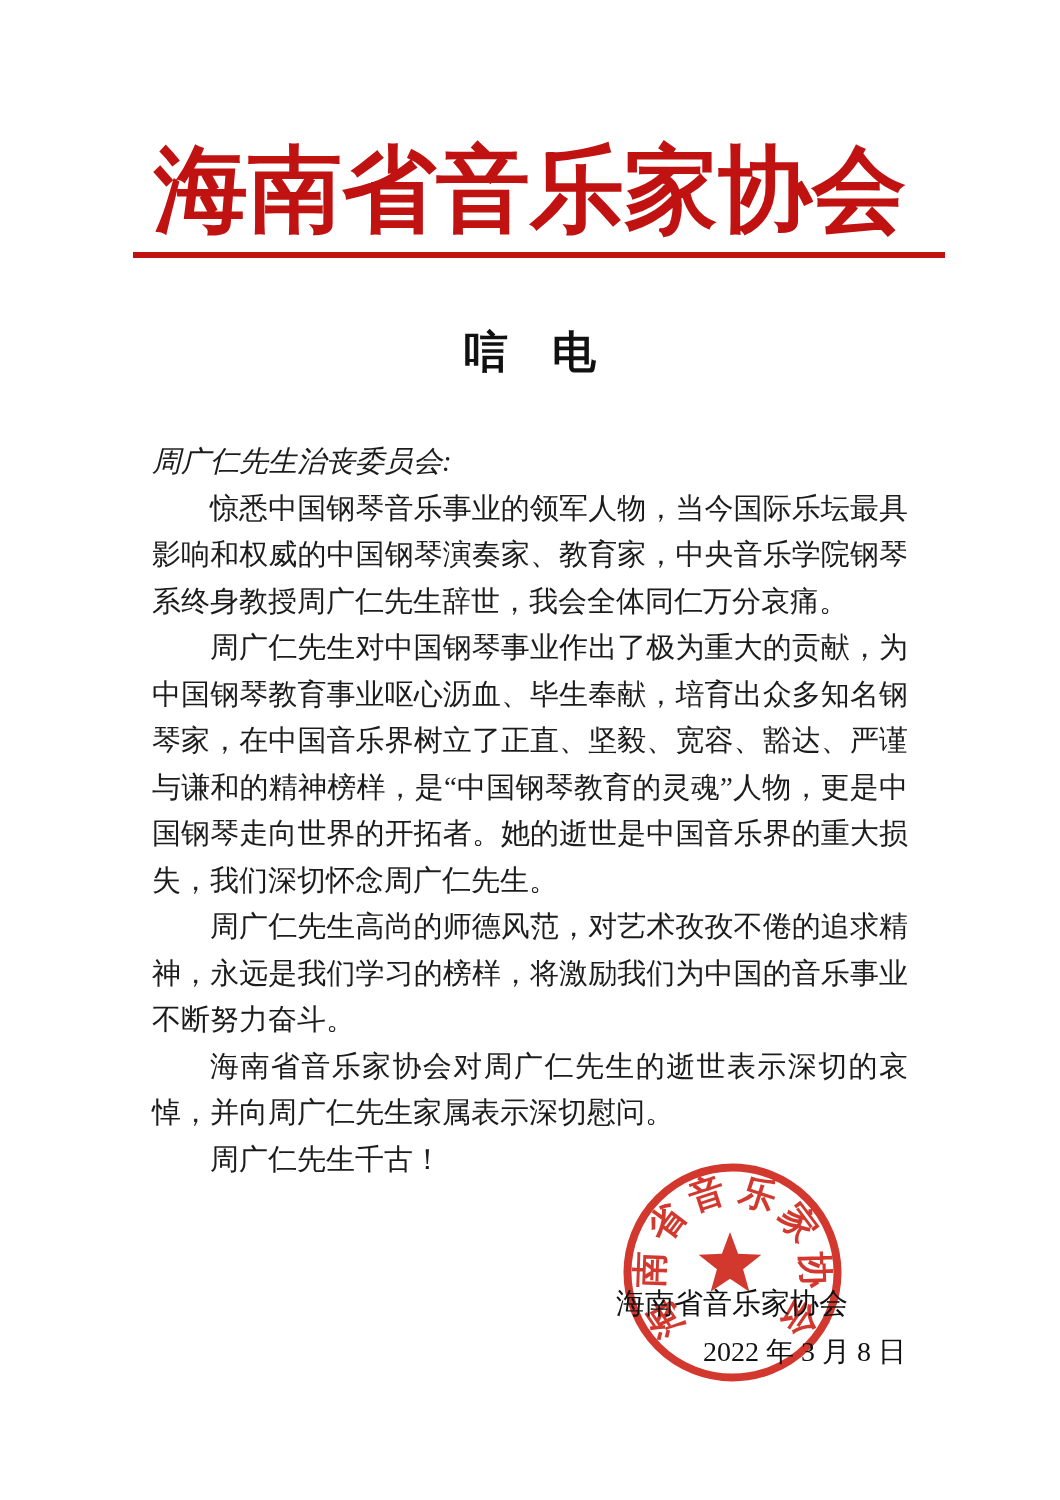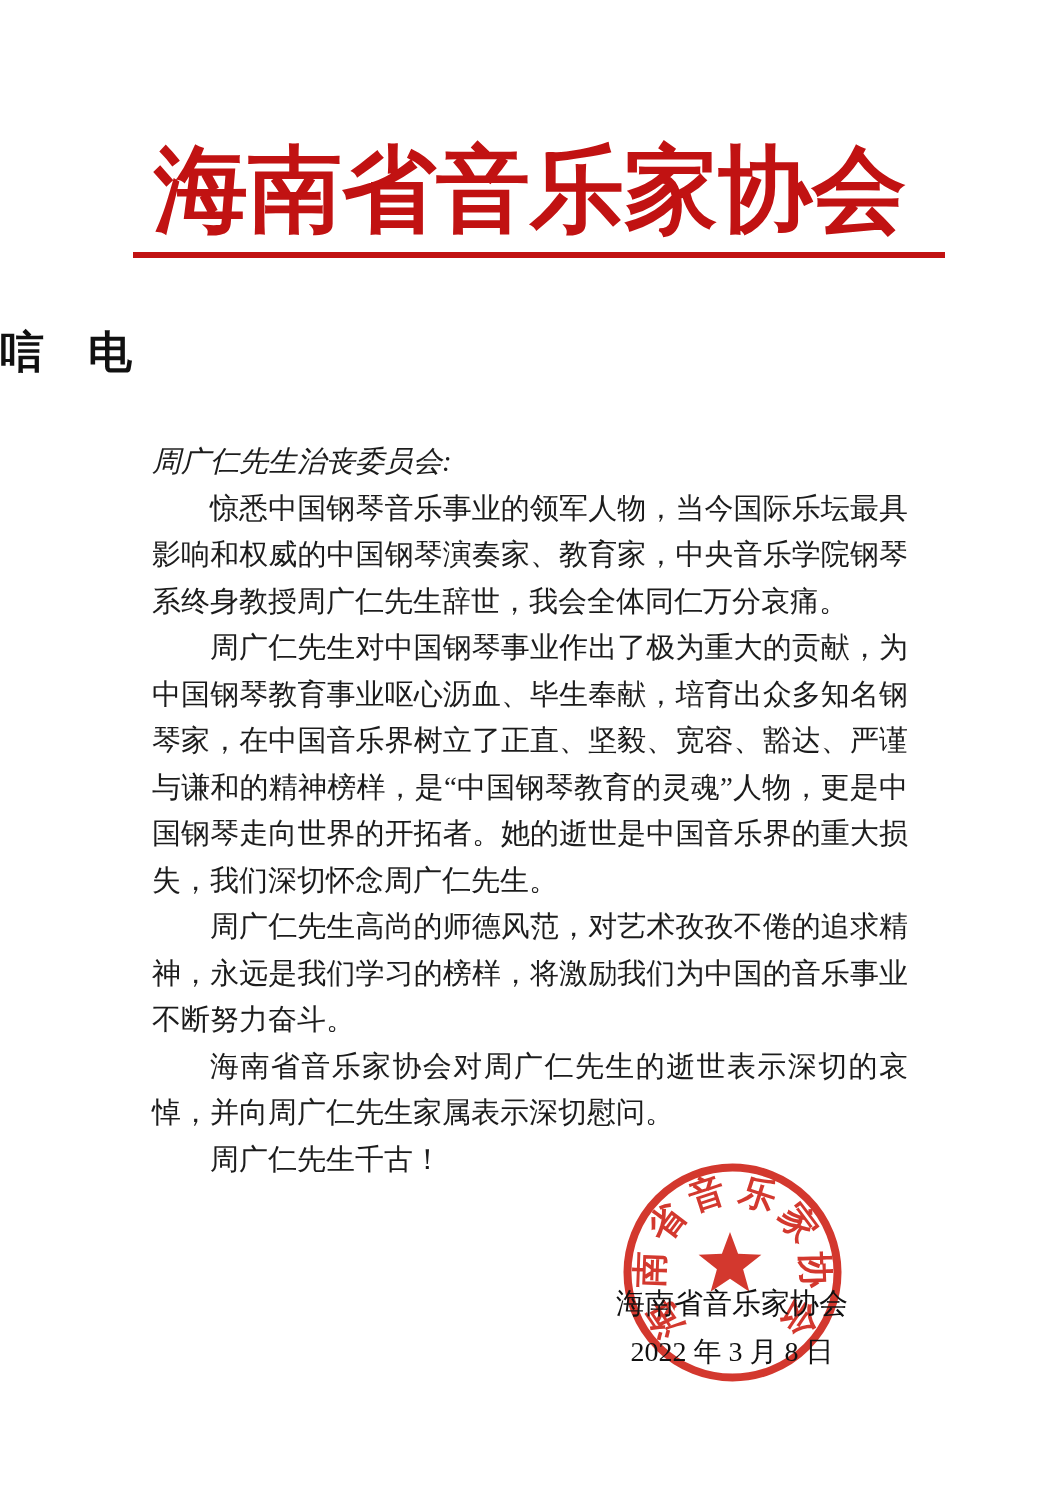--- a/index.html
+++ b/index.html
@@ -34,21 +34,21 @@
     left: 133px;
     width: 812px;
     height: 6px;
     background: var(--accent, #c11212);
   }
   .doc-title {
     position: absolute;
     top: 331px;
     left: 0;
     width: 100%;
-    text-align: left;
+    text-align: center;
     font-size: 44px;
     font-weight: bold;
     line-height: 1;
     color: #111111;
   }
   .letter-body {
     position: absolute;
     top: 438px;
     left: 152px;
     width: 756px;
@@ -91,20 +91,21 @@
   .signature-org {
     font-size: 29px;
     line-height: 42px;
     white-space: nowrap;
   }
   .signature-date {
     font-size: 28px;
     line-height: 40px;
     margin-top: 8px;
     white-space: nowrap;
+    text-align: right;
   }
 </style>
 </head>
 <body>
 
 <div class="page">
 
   <div class="letterhead">海南省音乐家协会</div>
 
   <div class="letterhead-rule"></div>

